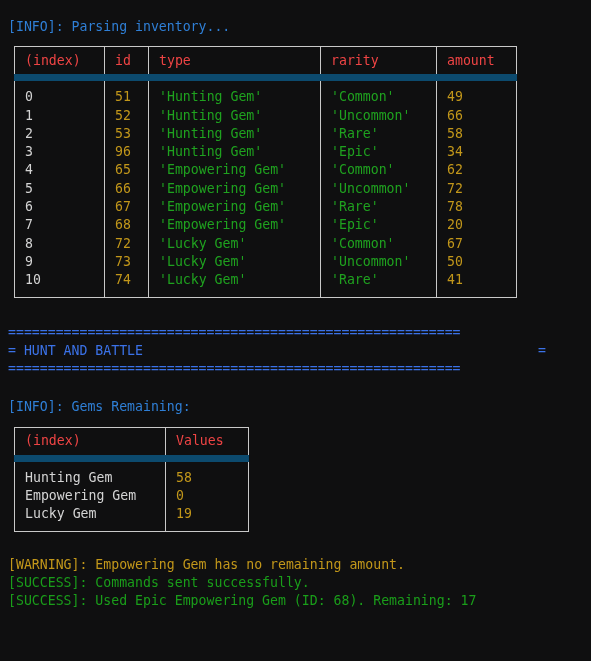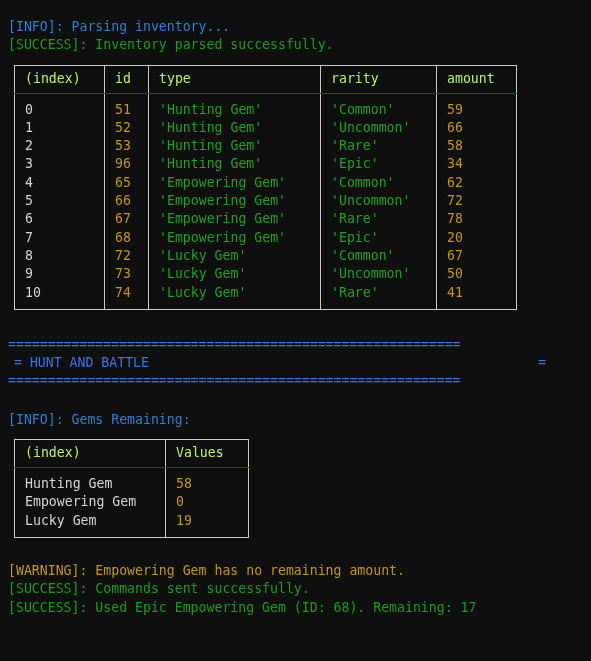--- a/index.html
+++ b/index.html
@@ -56,22 +56,22 @@
     border-right: 1px solid #c9c9c9;
     padding: 0 10px;
     text-align: left;
     font-weight: normal;
     white-space: pre;
     font-size: 13.2px;
     line-height: 18.3px;
     height: 18.3px;
   }
   table.ctable thead th {
-    border-bottom: 1px solid #0c4a6e;
-    color: #bef264;
+    border-bottom: 7px solid #0c4a6e;
+    color: #ef4444;
     height: 27px;
     vertical-align: middle;
   }
   table.ctable tbody tr:first-child td {
     padding-top: 7px;
   }
   table.ctable tbody tr:last-child td {
     padding-bottom: 7px;
     margin-left: 48px;
   }
@@ -88,21 +88,21 @@
   #gems-table col.col-gindex { width: 151px; }
   #gems-table col.col-gvals  { width: 83px; }
 
   .banner-line {
     padding-left: 8px;
     color: #3b72e8;
     white-space: pre;
     letter-spacing: 0px;
   }
   .banner-title {
-    padding-left: 14px;
+    padding-left: 8px;
     color: #3b72e8;
     white-space: pre;
     position: relative;
     width: 583px;
     box-sizing: border-box;
   }
   .banner-title .edge-right {
     position: absolute;
     right: 37px;
     top: 0;
@@ -110,21 +110,20 @@
 </style>
 </head>
 <body>
 
 <div class="console">
 
   <div class="spacer-18"></div>
 
   <div class="log-line"><span class="c-info">[INFO]:</span><span class="c-info"> Parsing inventory...</span></div>
 
-  <div class="log-line"><span class="c-success">[SUCCESS]:</span><span class="c-success"> Inventory parsed successfully.</span></div>
 
   <div class="spacer-10"></div>
 
   <table class="ctable" id="inventory-table">
     <colgroup>
       <col class="col-index">
         <col class="col-id">
         <col class="col-type">
         <col class="col-rarity">
         <col class="col-amount">
@@ -137,21 +136,21 @@
         <th class="c-white">rarity</th>
         <th class="c-white">amount</th>
       </tr>
     </thead>
     <tbody>
       <tr>
           <td class="c-white">0</td>
           <td class="c-gold">51</td>
           <td class="c-green">'Hunting Gem'</td>
           <td class="c-green">'Common'</td>
-          <td class="c-gold">59</td>
+          <td class="c-gold">49</td>
         </tr>
       <tr>
           <td class="c-white">1</td>
           <td class="c-gold">52</td>
           <td class="c-green">'Hunting Gem'</td>
           <td class="c-green">'Uncommon'</td>
           <td class="c-gold">66</td>
         </tr>
       <tr>
           <td class="c-white">2</td>

